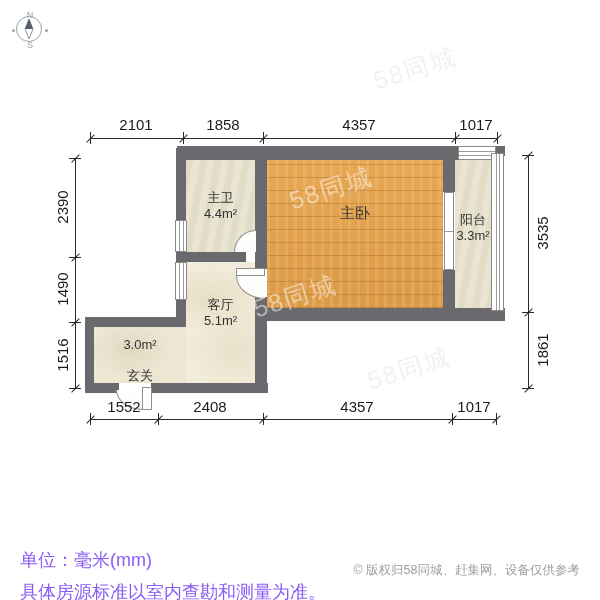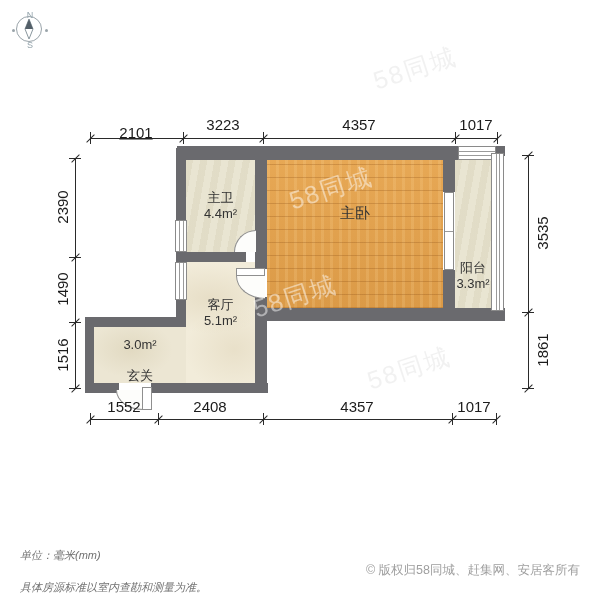--- a/index.html
+++ b/index.html
@@ -55,21 +55,21 @@
   .compass{position:absolute;left:12px;top:12px;width:36px;height:36px;}
   .compass .circ{position:absolute;left:4px;top:4px;width:26px;height:26px;border:1.5px solid #9aa4aa;border-radius:50%;box-sizing:border-box;}
   .compass .nl{position:absolute;left:50%;top:-2px;transform:translateX(-50%);font-size:9px;color:#93a3ab;}
   .compass .sl{position:absolute;left:50%;bottom:-2px;transform:translateX(-50%);font-size:9px;color:#93a3ab;}
   .compass .dot{position:absolute;width:3px;height:3px;background:#9aa4aa;border-radius:50%;}
   
   .wm{position:absolute;font-size:25px;letter-spacing:2px;transform:rotate(-18deg);white-space:nowrap;pointer-events:none;}
   .wm.light{color:rgba(255,255,255,0.48);}
   .wm.faint{color:rgba(140,140,140,0.12);}
   
-  .foot{position:absolute;font-size:11px;color:#737373;white-space:nowrap;font-style:italic;}
+  .foot{position:absolute;font-size:18px;color:#8b5cf6;white-space:nowrap;}
   .copyright{position:absolute;font-size:12.5px;color:#9f9f9f;white-space:nowrap;}
 </style>
 </head>
 <body>
 
 <div class="compass">
   <div class="circ"></div>
   <span class="nl">N</span>
   <span class="sl">S</span>
   <div class="dot" style="left:0px;top:16.5px;"></div>
@@ -129,21 +129,21 @@
 <div class="door-arc" style="left:116px;top:390px;width:27px;height:20px;border-bottom-left-radius:100%;border-bottom:1px solid #8f8f8f;border-left:1px solid #8f8f8f;"></div>
 <div class="leaf" style="left:142px;top:387px;width:10px;height:23px;"></div>
 
 <div class="room-label" style="left:186px;top:190px;width:69px;">
   <div class="rn">主卫</div>
   <div class="ra">4.4m²</div>
 </div>
 <div class="room-label big" style="left:267px;top:204px;width:176px;">
   <div class="rn">主卧</div>
 </div>
-<div class="room-label" style="left:449px;top:212px;width:48px;margin-top:48px;">
+<div class="room-label" style="left:449px;top:212px;width:48px;">
   <div class="rn">阳台</div>
   <div class="ra">3.3m²</div>
 </div>
 <div class="room-label" style="left:186px;top:297px;width:69px;">
   <div class="rn">客厅</div>
   <div class="ra">5.1m²</div>
 </div>
 <div class="room-label" style="left:94px;top:337px;width:92px;">
   <div class="ra">3.0m²</div>
 </div>
@@ -160,22 +160,22 @@
 <div class="tk-v" style="left:90px;top:132px;"></div>
 <div class="tk-s" style="left:90px;top:133px;"></div>
 <div class="tk-v" style="left:183px;top:132px;"></div>
 <div class="tk-s" style="left:183px;top:133px;"></div>
 <div class="tk-v" style="left:263px;top:132px;"></div>
 <div class="tk-s" style="left:263px;top:133px;"></div>
 <div class="tk-v" style="left:455px;top:132px;"></div>
 <div class="tk-s" style="left:455px;top:133px;"></div>
 <div class="tk-v" style="left:497px;top:132px;"></div>
 <div class="tk-s" style="left:497px;top:133px;"></div>
-<div class="dim" style="left:136px;top:132px;text-decoration:underline;">2101</div>
-<div class="dim" style="left:223px;top:124px;">3223</div>
+<div class="dim" style="left:136px;top:124px;">2101</div>
+<div class="dim" style="left:223px;top:124px;">1858</div>
 <div class="dim" style="left:359px;top:124px;">4357</div>
 <div class="dim" style="left:476px;top:124px;">1017</div>
 
 <div class="dline" style="left:90px;top:419px;width:407px;height:1px;"></div>
 <div class="tk-v" style="left:90px;top:413px;"></div>
 <div class="tk-s" style="left:90px;top:414px;"></div>
 <div class="tk-v" style="left:158px;top:413px;"></div>
 <div class="tk-s" style="left:158px;top:414px;"></div>
 <div class="tk-v" style="left:263px;top:413px;"></div>
 <div class="tk-s" style="left:263px;top:414px;"></div>
@@ -207,13 +207,13 @@
 <div class="tk-h" style="left:522px;top:312px;"></div>
 <div class="tk-s" style="left:528px;top:307px;"></div>
 <div class="tk-h" style="left:522px;top:388px;"></div>
 <div class="tk-s" style="left:528px;top:383px;"></div>
 <div class="dim-rot" style="left:542px;top:233px;">3535</div>
 <div class="dim-rot" style="left:542px;top:350px;">1861</div>
 
 <div class="foot" style="left:20px;top:548px;">单位：毫米(mm)</div>
 <div class="foot" style="left:20px;top:564px;margin-top:48px;">提示：户型图中所有室内装饰、设计、摆设、间隔、尺寸、设备仅供参考，</div>
 <div class="foot" style="left:20px;top:580px;">具体房源标准以室内查勘和测量为准。</div>
-<div class="copyright" style="right:20px;top:562px;">© 版权归58同城、赶集网、安居客所有</div>
+<div class="copyright" style="right:20px;top:562px;">© 版权归58同城、赶集网、设备仅供参考</div>
 
 </body></html>

